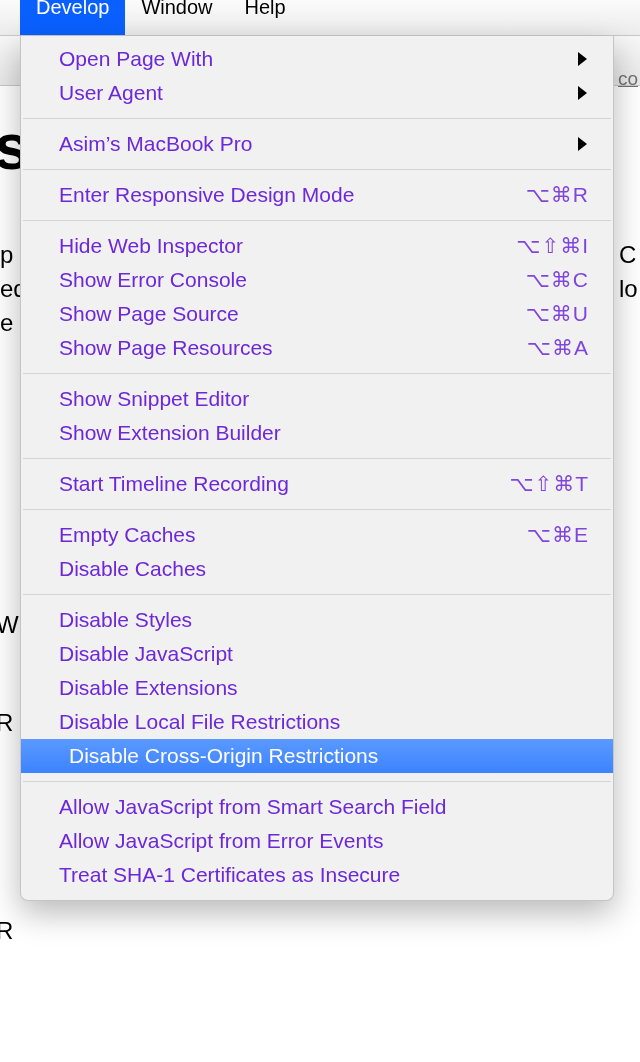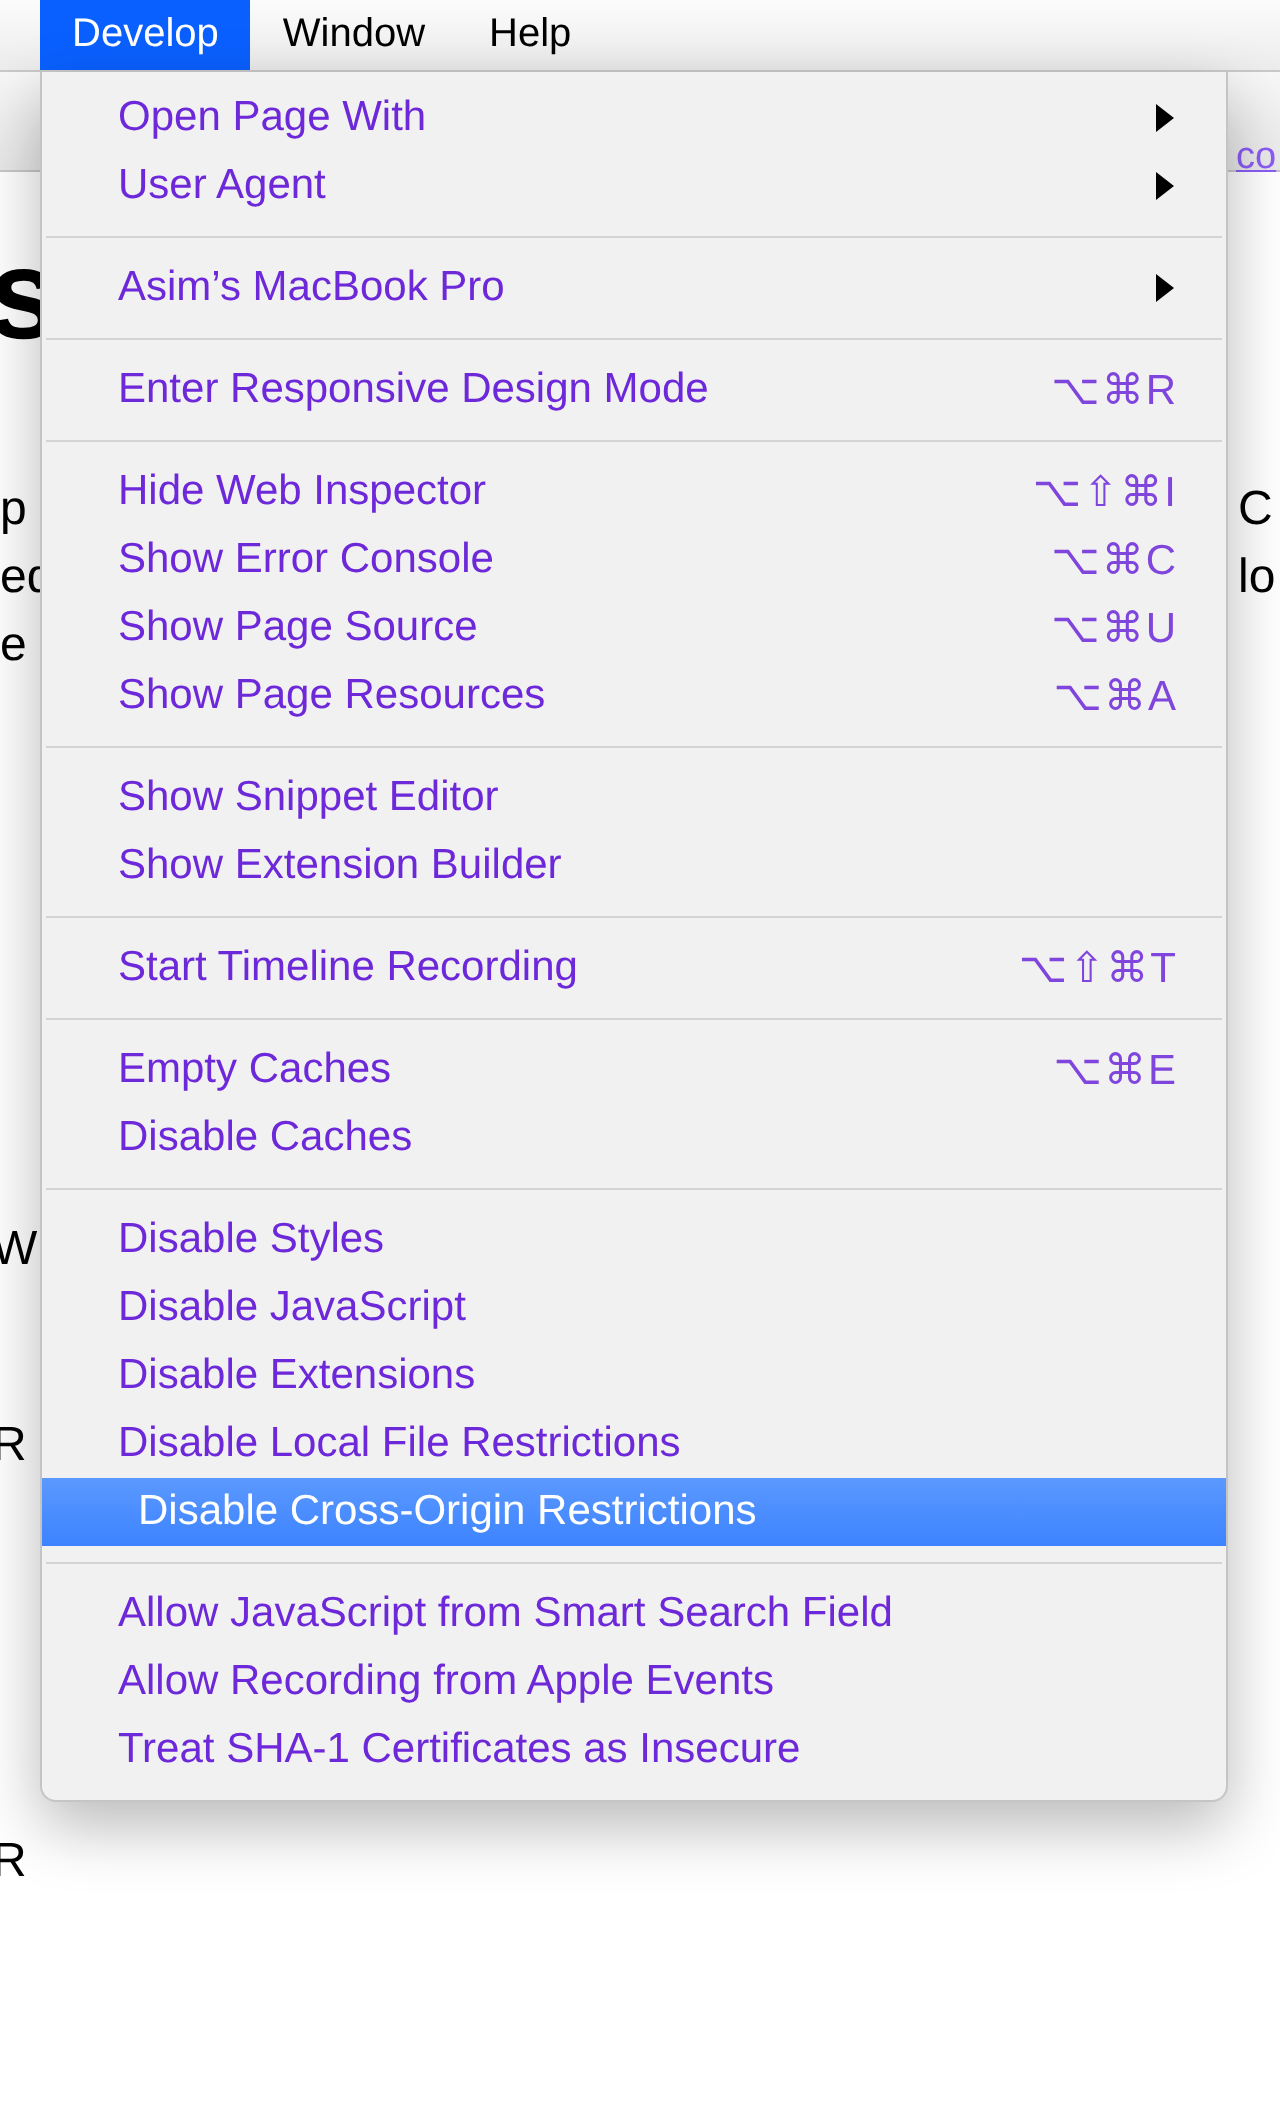--- a/index.html
+++ b/index.html
@@ -18,21 +18,21 @@
     width: 640px; height: 36px;
     background: linear-gradient(#fbfbfb, #ececec);
     border-bottom: 1px solid #c9c9c9;
     display: flex;
     align-items: stretch;
     padding-left: 20px;
     font-size: 20px;
   }
   .menubar-item {
     display: flex;
-    align-items: center;
+    align-items: flex-end;
     padding: 16px 16px;
     color: #000;
     cursor: default;
   }
   .menubar-item.active {
     background: #0a60ff;
     color: #fff;
   }
   
   .bg {
@@ -50,21 +50,21 @@
   }
   .bg.toolbar {
     top: 36px; left: 0;
     width: 640px; height: 50px;
     background: linear-gradient(#f7f7f7, #e8e8e8);
     border-bottom: 1px solid #c8c8c8;
   }
   .bg.urlfrag {
     top: 62px; left: 618px;
     font-size: 19px;
-    color: #8b5cf6;
+    color: #737373;
     text-decoration: underline;
   }
   .bg.p1 { top: 238px; left: 0; width: 22px; overflow: hidden; }
   .bg.p1r { top: 238px; left: 619px; width: 30px; overflow: hidden; }
   .bg.w { top: 608px; left: -4px; }
   .bg.r1 { top: 706px; left: -4px; }
   .bg.r2 { top: 914px; left: -4px; }
 
   
   .menu {
@@ -213,18 +213,18 @@
       <span class="label">Disable Local File Restrictions</span>
     </div>
     <div class="menu-item highlight">
       <span class="label">Disable Cross-Origin Restrictions</span>
     </div>
     <div class="menu-sep"></div>
     <div class="menu-item">
       <span class="label">Allow JavaScript from Smart Search Field</span>
     </div>
     <div class="menu-item">
-      <span class="label">Allow Recording from Apple Events</span>
+      <span class="label">Allow JavaScript from Error Events</span>
     </div>
     <div class="menu-item">
       <span class="label">Treat SHA-1 Certificates as Insecure</span>
     </div>
   </div>
 
 </body></html>

